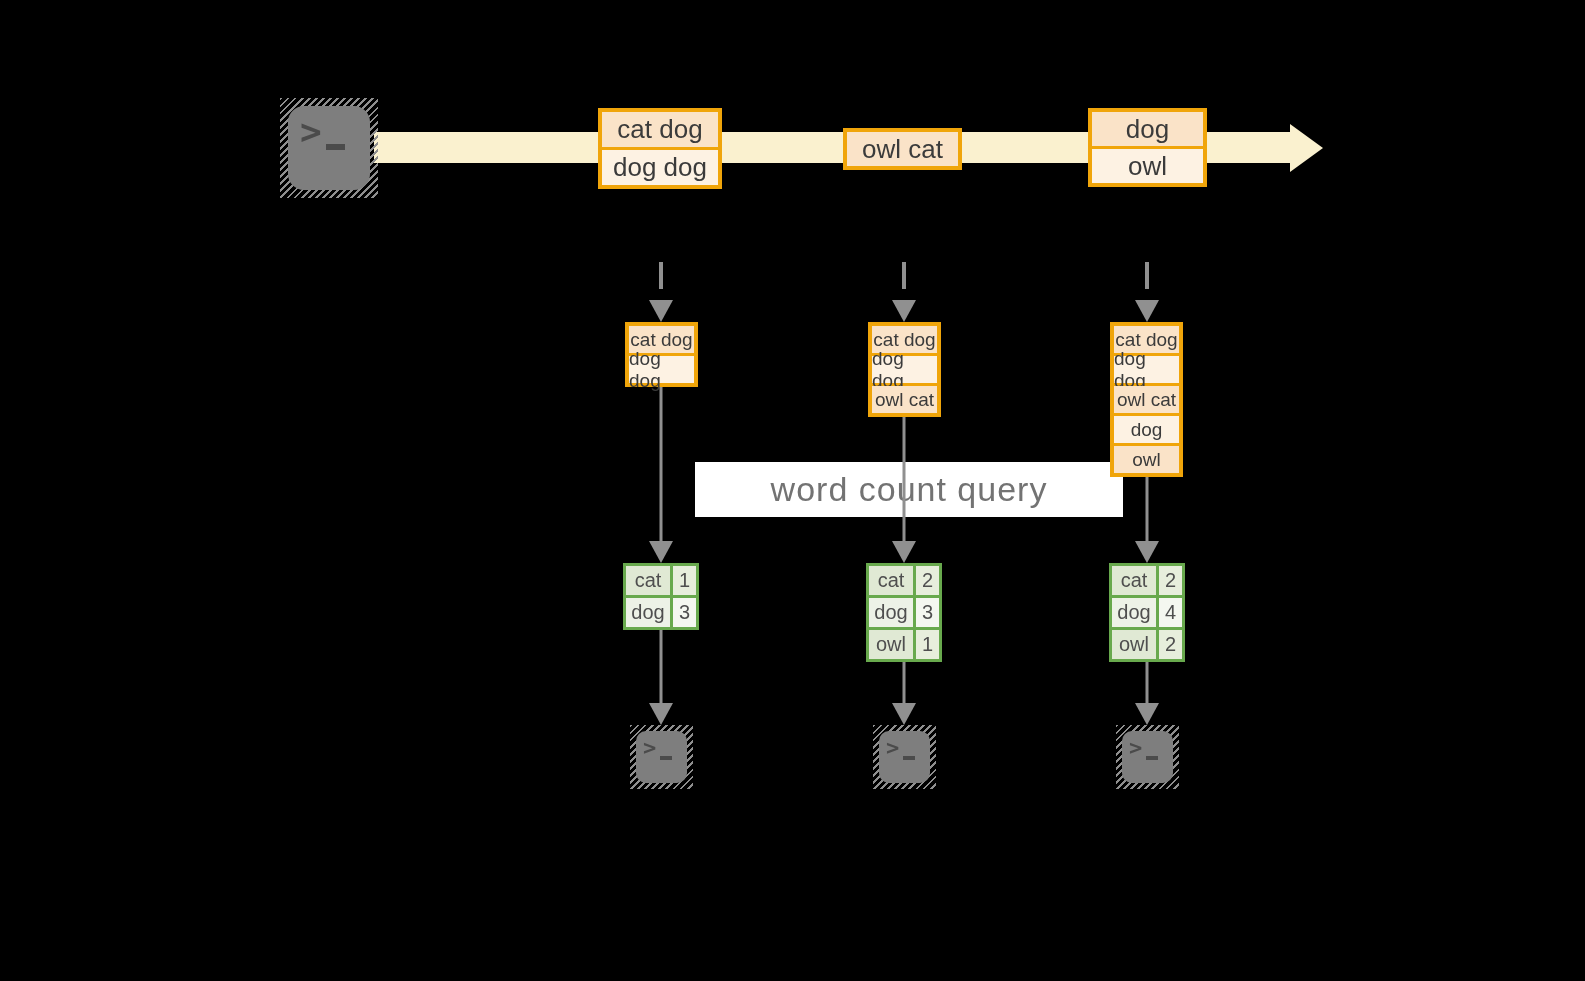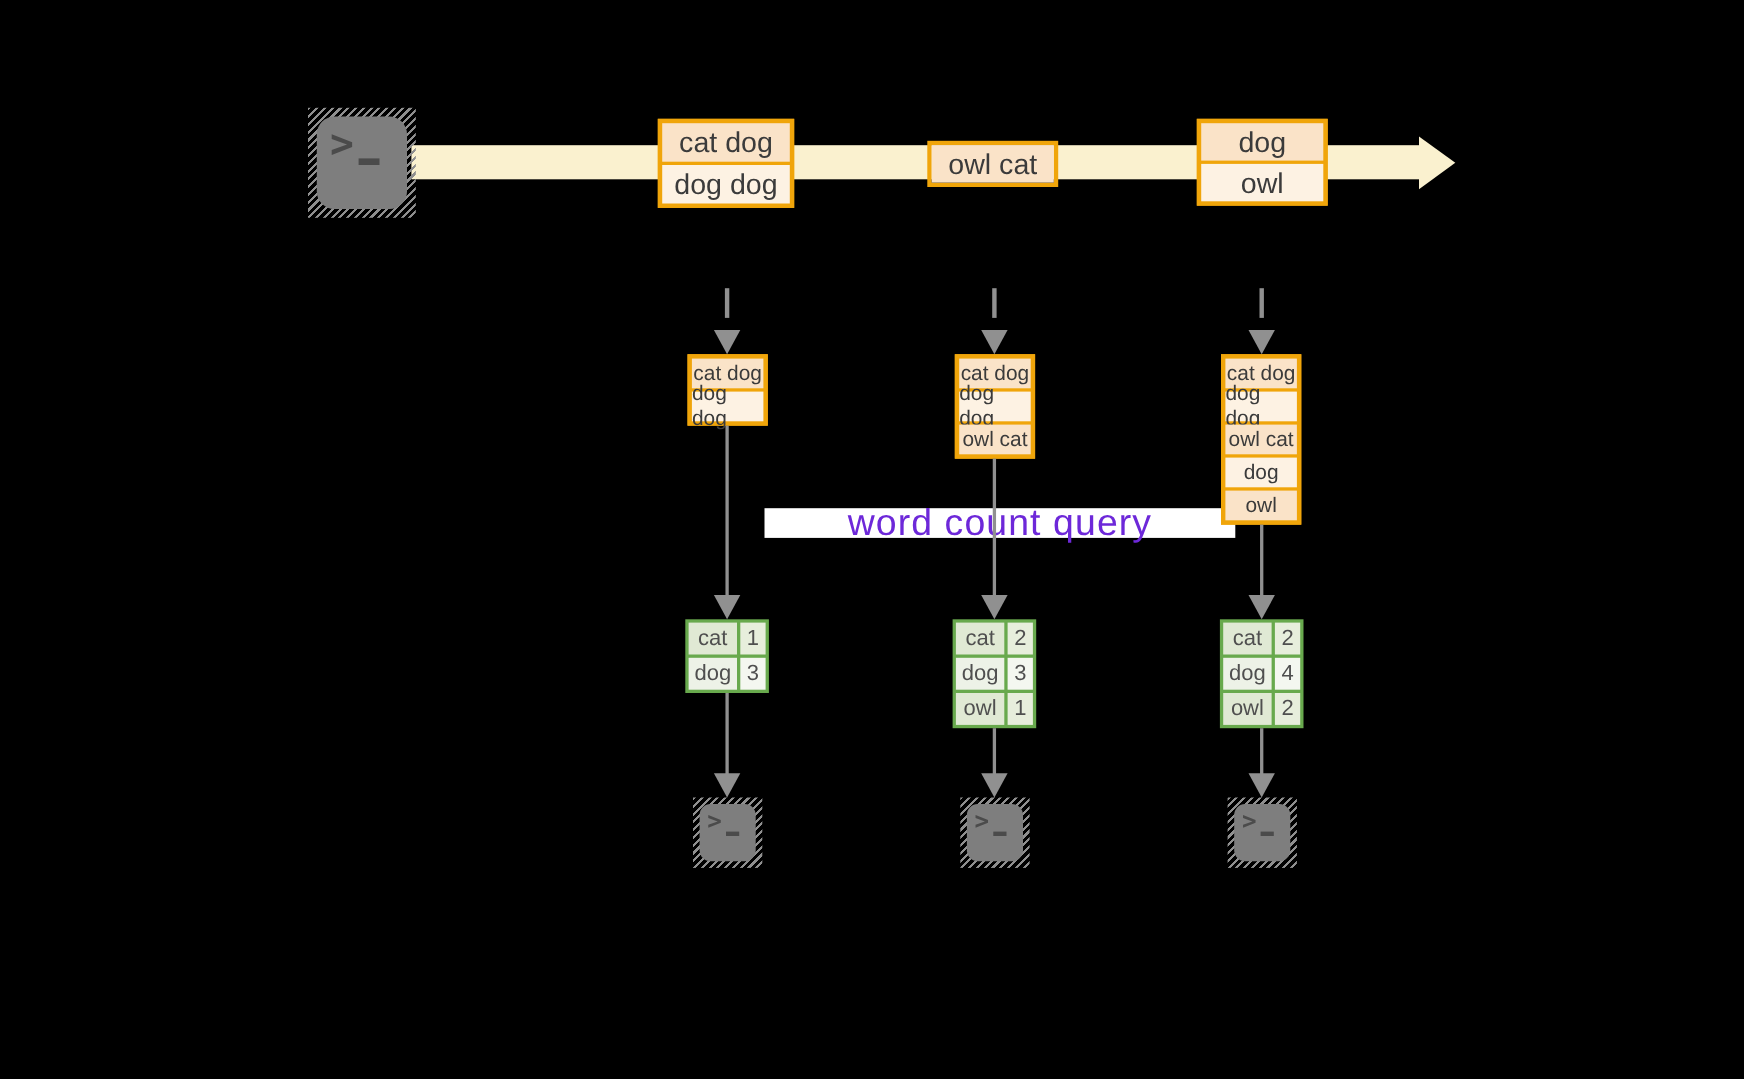--- a/index.html
+++ b/index.html
@@ -54,22 +54,22 @@
   .varrow .stem{position:absolute;left:50%;transform:translateX(-50%);top:0;background:var(--arrow-gray,#909090);}
   .varrow .head{
     position:absolute;left:0;bottom:0;width:0;height:0;
     border-left:12px solid transparent;border-right:12px solid transparent;
     border-top:22px solid var(--arrow-gray,#909090);
   }
   .varrow.dashed .stem{width:4px;height:27px;}
   .varrow.solid .stem{width:3px;bottom:18px;}
   
   .query-label{
-    position:absolute;left:695px;top:462px;width:428px;height:27px;
-    background:var(--label-bg,#FFFFFF);color:#6d28d9;font-size:34px;font-weight:300;
+    position:absolute;left:695px;top:462px;width:428px;height:55px;
+    background:var(--label-bg,#FFFFFF);color:#737373;font-size:34px;font-weight:300;
     display:flex;align-items:center;justify-content:center;letter-spacing:1px;z-index:2;
   }
   
   .count-table{
     position:absolute;top:563px;display:flex;flex-direction:column;gap:3px;padding:3px;
     background:var(--table-border,#68A94D);z-index:3;box-sizing:border-box;width:76px;
   }
   .count-row{display:flex;gap:3px;height:29px;}
   .ccell{display:flex;align-items:center;justify-content:center;color:#4f4f4f;font-size:20px;}
   .ccell.word{width:44px;}

